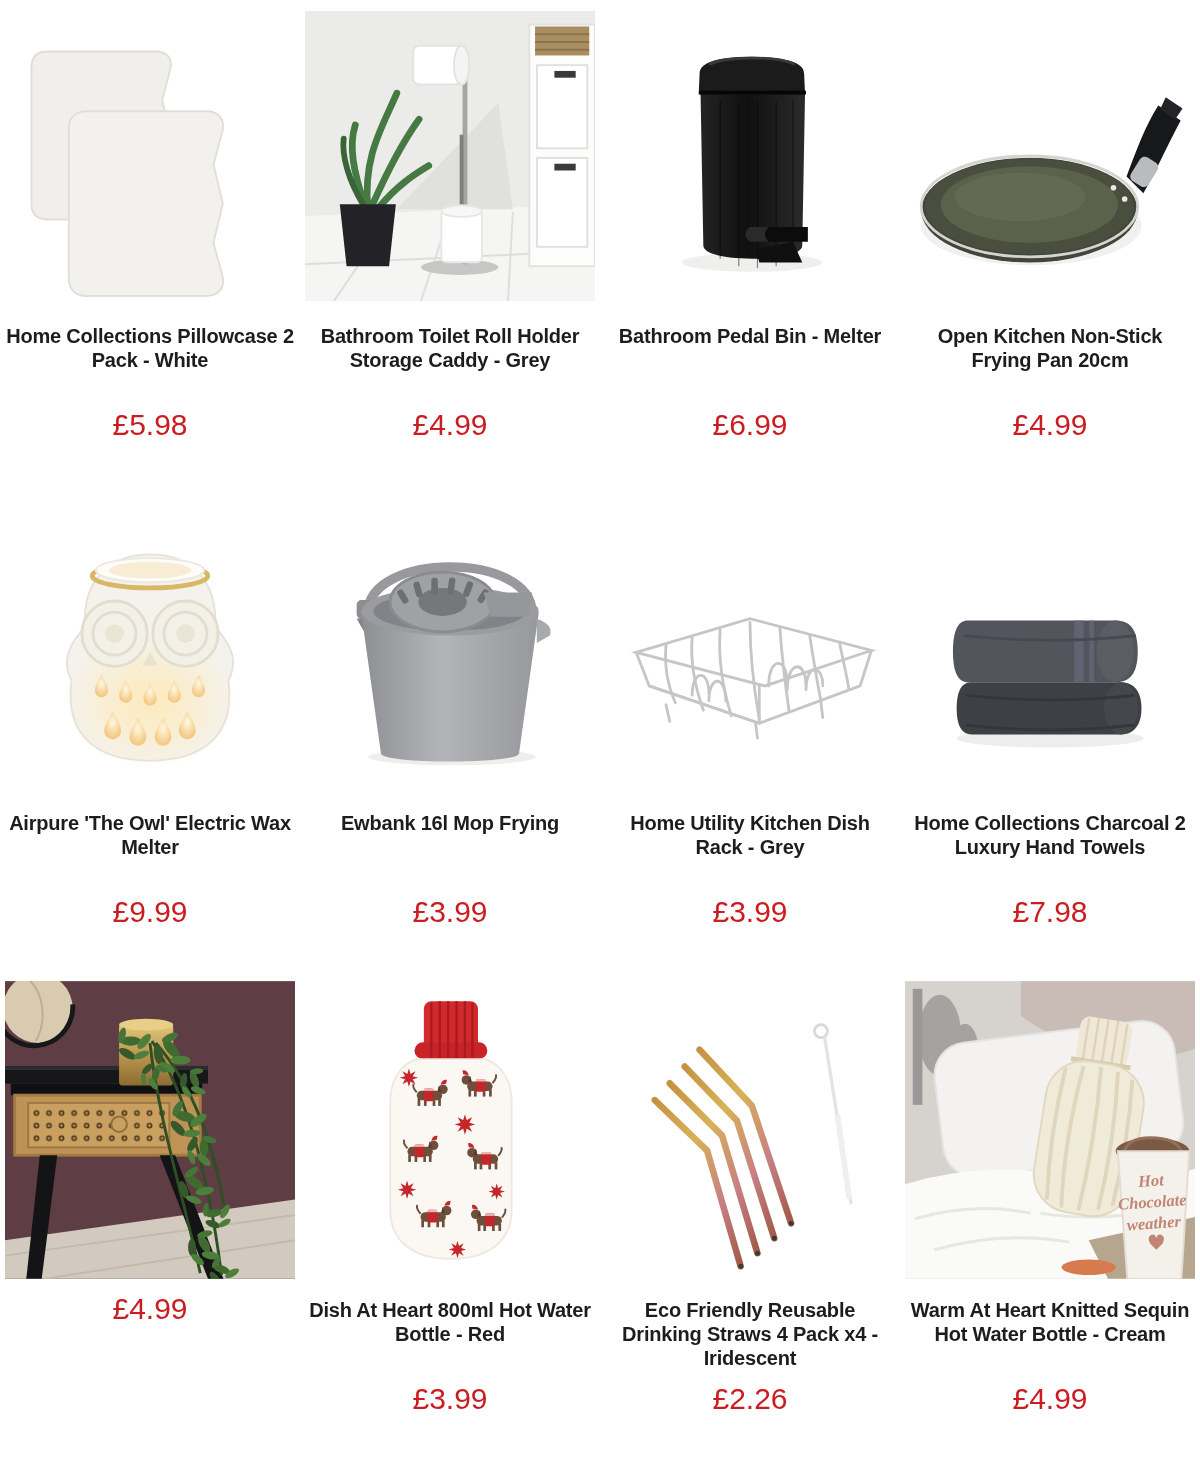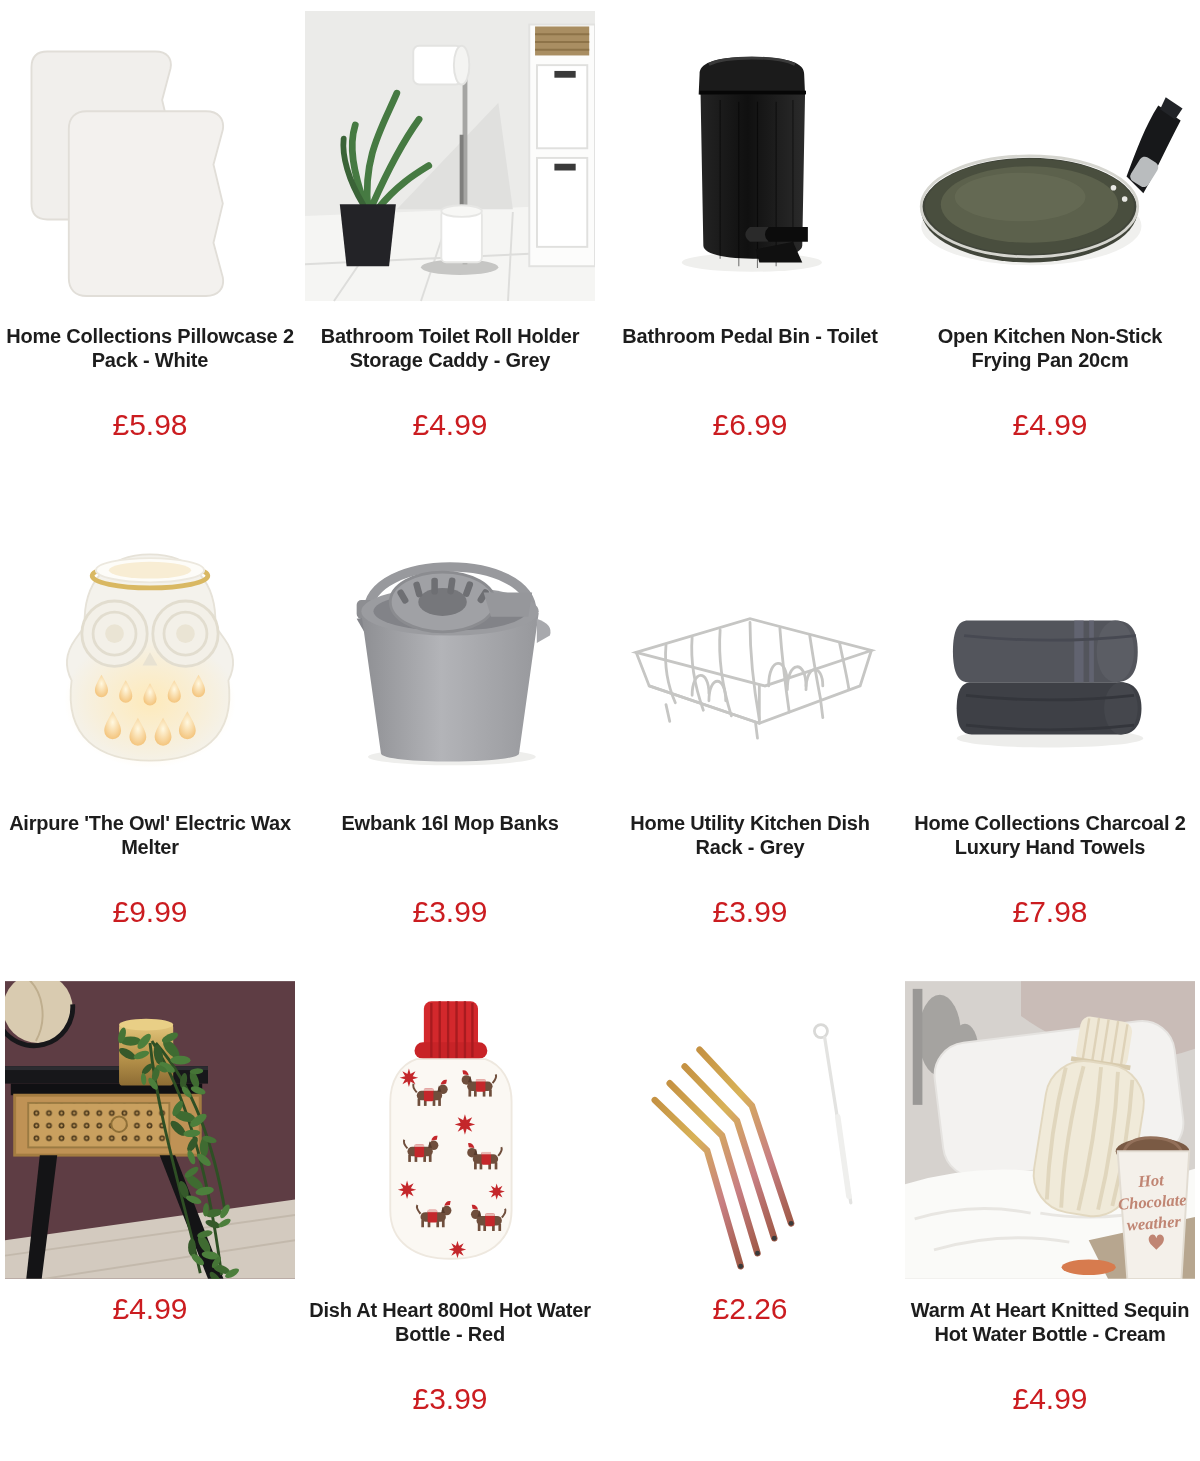--- a/index.html
+++ b/index.html
@@ -128,21 +128,21 @@
         <path d="M97,82 h112 l-3,164 c0,9 -23,14 -53,14 c-30,0 -53,-5 -53,-14 z" fill="url(#binGrad)"></path>
         <path d="M118,90 v170 M138,92 v176 M158,92 v178 M178,92 v176 M196,90 v170" stroke="#000000" stroke-width="1.2" opacity="0.5"></path>
         <path d="M96,62 c0,-10 12,-18 56,-18 c44,0 56,8 56,18 l1,22 h-114 z" fill="#1b1b1b"></path>
         <path d="M106,52 c10,-5 26,-7 46,-7 c20,0 36,2 46,7" stroke="#3a3a3a" stroke-width="3" fill="none"></path>
         <rect x="96" y="80" width="114" height="4" fill="#060606"></rect>
         <path d="M150,226 h62 v16 h-62 z" fill="#0c0c0c"></path>
         <path d="M150,226 q-10,8 0,16 h20 q-8,-8 0,-16 z" fill="#2a2a2a"></path>
         <path d="M196,242 l10,22 h-46 l-4,-14 z" fill="#101010"></path>
       </svg>
     </div>
-    <div class="title">Bathroom Pedal Bin - Toilet</div>
+    <div class="title">Bathroom Pedal Bin - Melter</div>
     <div class="price">£6.99</div>
   </div>
 
   <div class="tile">
     <div class="imgbox">
       <svg width="280" height="290" viewBox="0 0 300 300">
         <ellipse cx="130" cy="225" rx="118" ry="42" fill="#f0f0ee"></ellipse>
         <path d="M232,172 C243,143 252,118 266,96 l24,16 C276,138 264,166 250,190 z" fill="#17181a"></path>
         <path d="M268,100 l16,11 8,-12 -18,-12 z" fill="#222428"></path>
         <rect x="236" y="156" width="30" height="22" rx="6" transform="rotate(-58 251 167)" fill="#b9bcbe"></rect>
@@ -208,21 +208,21 @@
           <rect x="96" y="92" width="7" height="16" rx="3" transform="rotate(-30 100 100)"></rect>
           <rect x="112" y="84" width="7" height="17" rx="3" transform="rotate(-15 116 92)"></rect>
           <rect x="130" y="80" width="7" height="18" rx="3"></rect>
           <rect x="148" y="80" width="7" height="18" rx="3" transform="rotate(8 152 89)"></rect>
           <rect x="166" y="84" width="7" height="17" rx="3" transform="rotate(20 170 92)"></rect>
           <rect x="182" y="92" width="7" height="16" rx="3" transform="rotate(32 186 100)"></rect>
         </g>
         <path d="M186,96 h52 l-4,26 h-40 z" fill="#96979b"></path>
       </svg>
     </div>
-    <div class="title">Ewbank 16l Mop Banks</div>
+    <div class="title">Ewbank 16l Mop Frying</div>
     <div class="price">£3.99</div>
   </div>
 
   <div class="tile">
     <div class="imgbox">
       <svg width="280" height="290" viewBox="0 0 300 300">
         <g fill="none" stroke="#c6c6c4" stroke-width="3" stroke-linecap="round">
           <path d="M28,160 L150,124 L280,158 L166,196 Z"></path>
           <path d="M28,160 L42,196 L160,236 L268,196 L280,158"></path>
           <path d="M42,196 L160,236 M160,236 L160,196"></path>
@@ -339,20 +339,21 @@
           <circle cx="140" cy="300" r="2.6"></circle>
             <circle cx="158" cy="286" r="2.6"></circle>
             <circle cx="176" cy="270" r="2.6"></circle>
             <circle cx="194" cy="254" r="2.6"></circle>
         </g>
         <circle cx="226" cy="48" r="7" fill="none" stroke="#d9d9d7" stroke-width="3"></circle>
         <path d="M230,55 L258,232" stroke="#e3e3e1" stroke-width="3.5" stroke-linecap="round"></path>
         <path d="M244,140 L256,225" stroke="#efefed" stroke-width="6" stroke-linecap="round"></path>
       </svg>
     </div>
+    <div class="title">Eco Friendly Reusable Drinking Straws 4 Pack x4 - Iridescent</div>
     <div class="price">£2.26</div>
   </div>
 
   <div class="tile">
     <div class="imgbox">
       <svg width="290" height="298" viewBox="0 0 300 308">
         <rect width="300" height="308" fill="#d6d2ce"></rect>
         <path d="M120,0 h180 v70 q-50,18 -95,6 q-50,-14 -85,-40 z" fill="#c9bcb7"></path>
         <g fill="#a5a3a0">
           <ellipse cx="36" cy="56" rx="22" ry="42"></ellipse>

